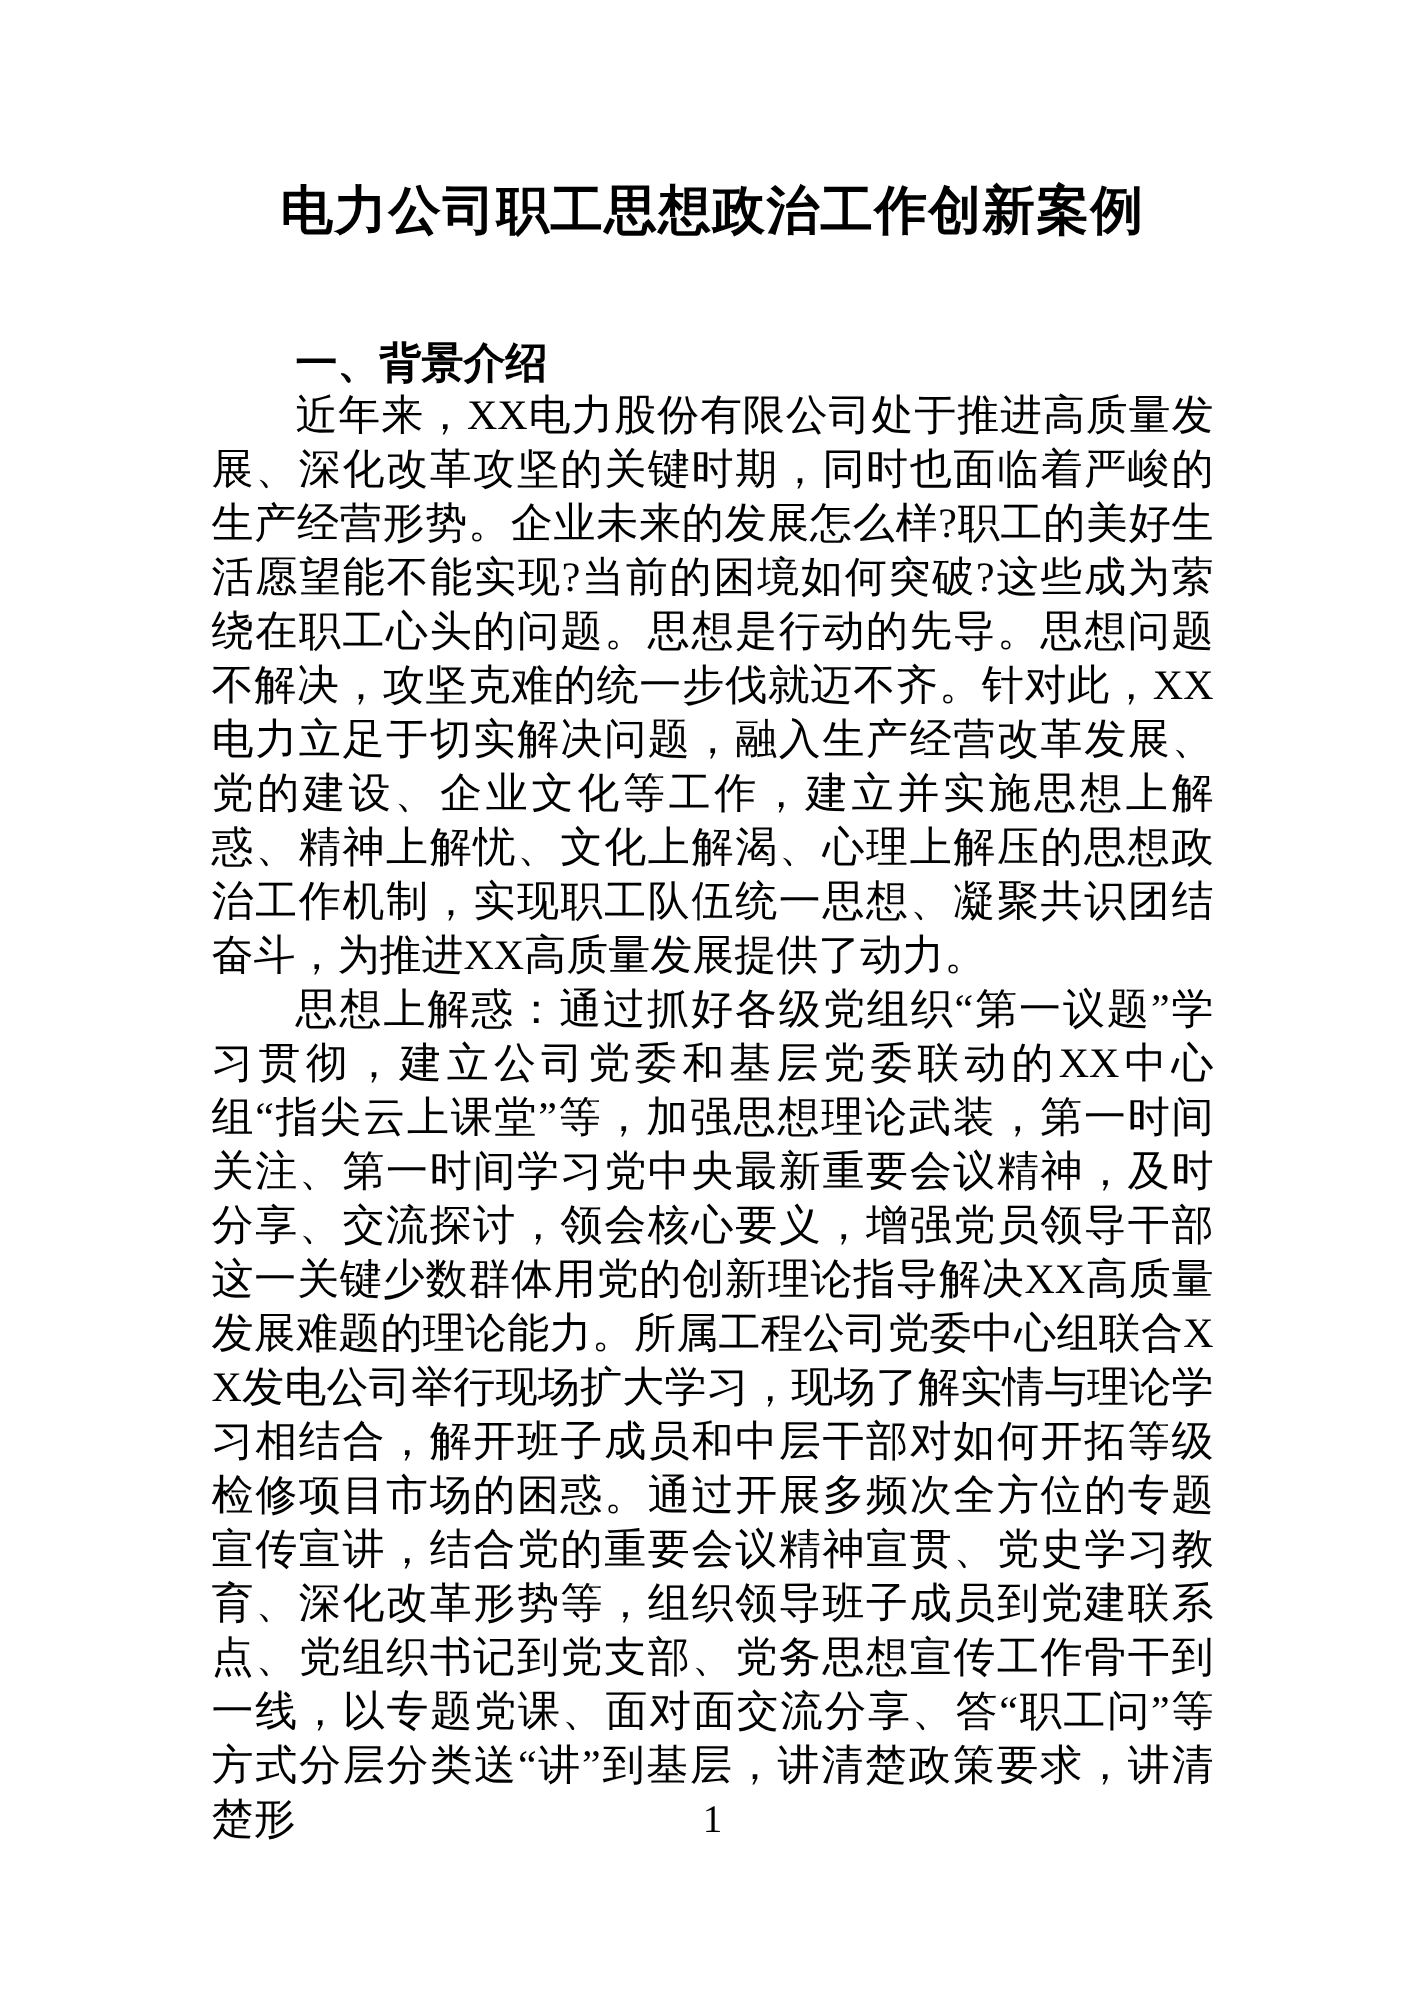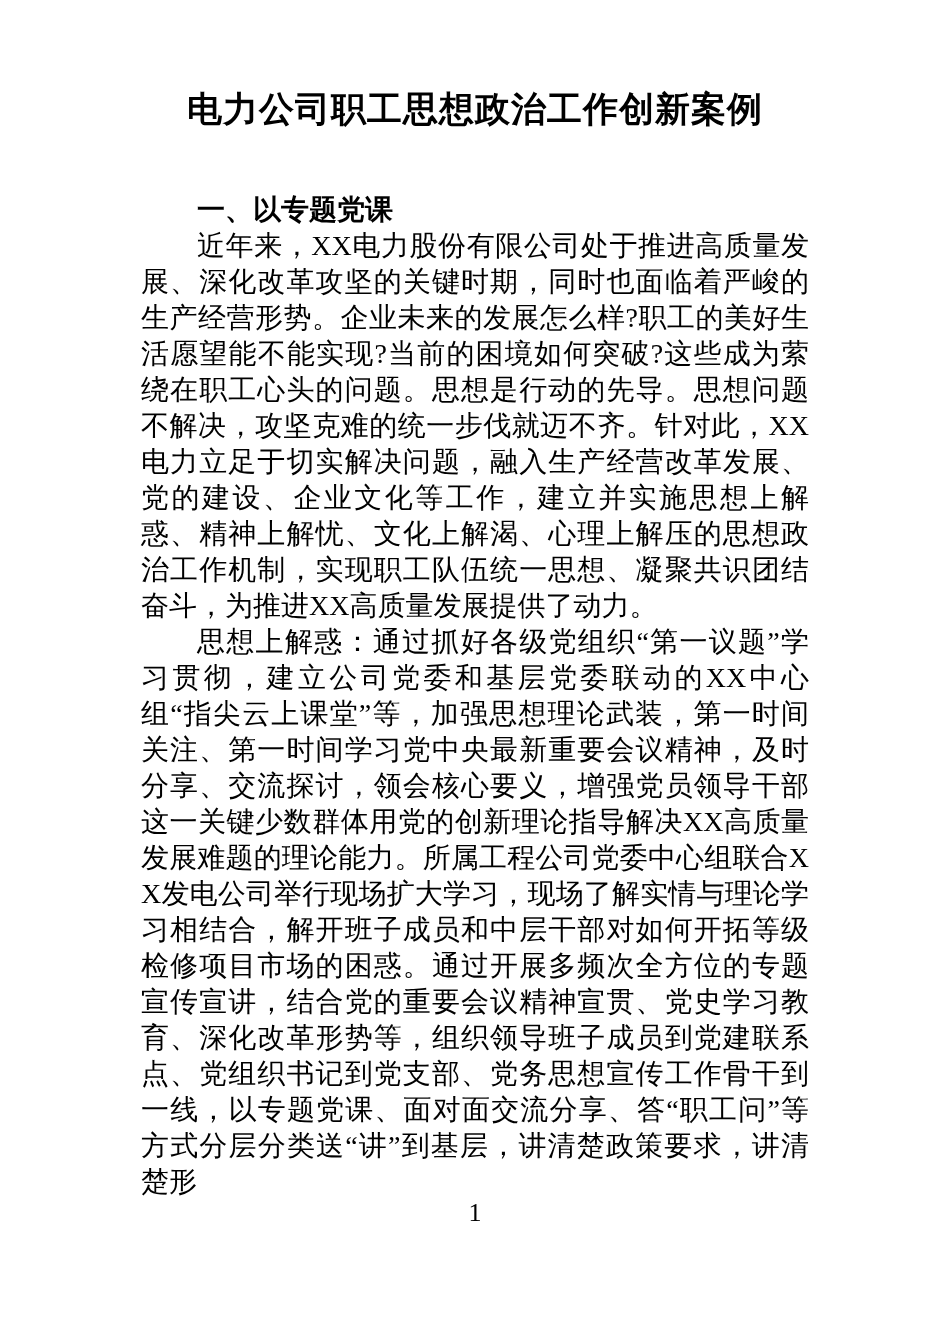--- a/index.html
+++ b/index.html
@@ -12,21 +12,21 @@
     width: 950px;
     height: 1344px;
     margin: 0 auto;
     background: #ffffff;
     overflow: hidden;
     font-family: "Liberation Serif", "DejaVu Serif", serif;
     color: #000000;
   }
   .doc-title {
     margin: 0;
-    padding-top: 88px;
+    padding-top: 120px;
     text-align: center;
     font-size: 35px;
     line-height: 1.2;
     font-weight: 700;
     font-family: "DejaVu Sans", "Liberation Sans", sans-serif;
     letter-spacing: 1px;
     color: #000000;
   }
   .doc-body {
     width: 668px;
@@ -60,21 +60,21 @@
 </style>
 </head>
 <body>
 
 <div class="page">
 
   <h1 class="doc-title">电力公司职工思想政治工作创新案例</h1>
 
   <div class="doc-body">
 
-    <p class="section-heading">一、以专题党课</p>
+    <p class="section-heading">一、背景介绍</p>
 
     <p class="paragraph">近年来，XX电力股份有限公司处于推进高质量发展、深化改革攻坚的关键时期，同时也面临着严峻的生产经营形势。企业未来的发展怎么样?职工的美好生活愿望能不能实现?当前的困境如何突破?这些成为萦绕在职工心头的问题。思想是行动的先导。思想问题不解决，攻坚克难的统一步伐就迈不齐。针对此，XX电力立足于切实解决问题，融入生产经营改革发展、党的建设、企业文化等工作，建立并实施思想上解惑、精神上解忧、文化上解渴、心理上解压的思想政治工作机制，实现职工队伍统一思想、凝聚共识团结奋斗，为推进XX高质量发展提供了动力。</p>
 
 
     <p class="paragraph">思想上解惑：通过抓好各级党组织“第一议题”学习贯彻，建立公司党委和基层党委联动的XX中心组“指尖云上课堂”等，加强思想理论武装，第一时间关注、第一时间学习党中央最新重要会议精神，及时分享、交流探讨，领会核心要义，增强党员领导干部这一关键少数群体用党的创新理论指导解决XX高质量发展难题的理论能力。所属工程公司党委中心组联合XX发电公司举行现场扩大学习，现场了解实情与理论学习相结合，解开班子成员和中层干部对如何开拓等级检修项目市场的困惑。通过开展多频次全方位的专题宣传宣讲，结合党的重要会议精神宣贯、党史学习教育、深化改革形势等，组织领导班子成员到党建联系点、党组织书记到党支部、党务思想宣传工作骨干到一线，以专题党课、面对面交流分享、答“职工问”等方式分层分类送“讲”到基层，讲清楚政策要求，讲清楚形</p>
 
   </div>
 
   <div class="page-number">1</div>
 

